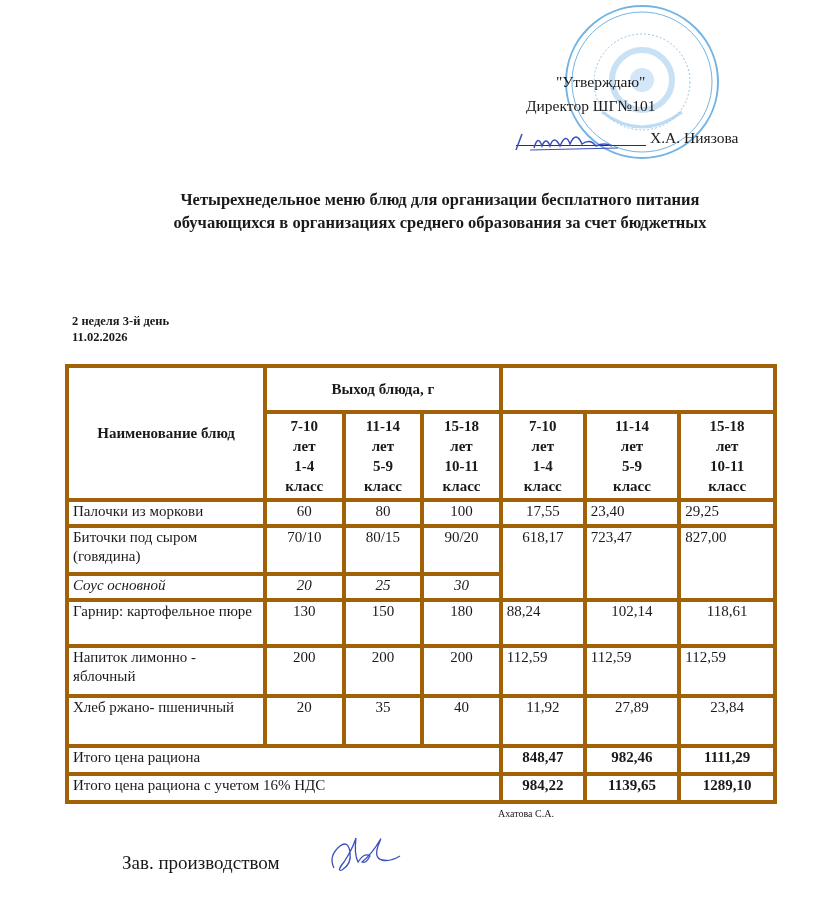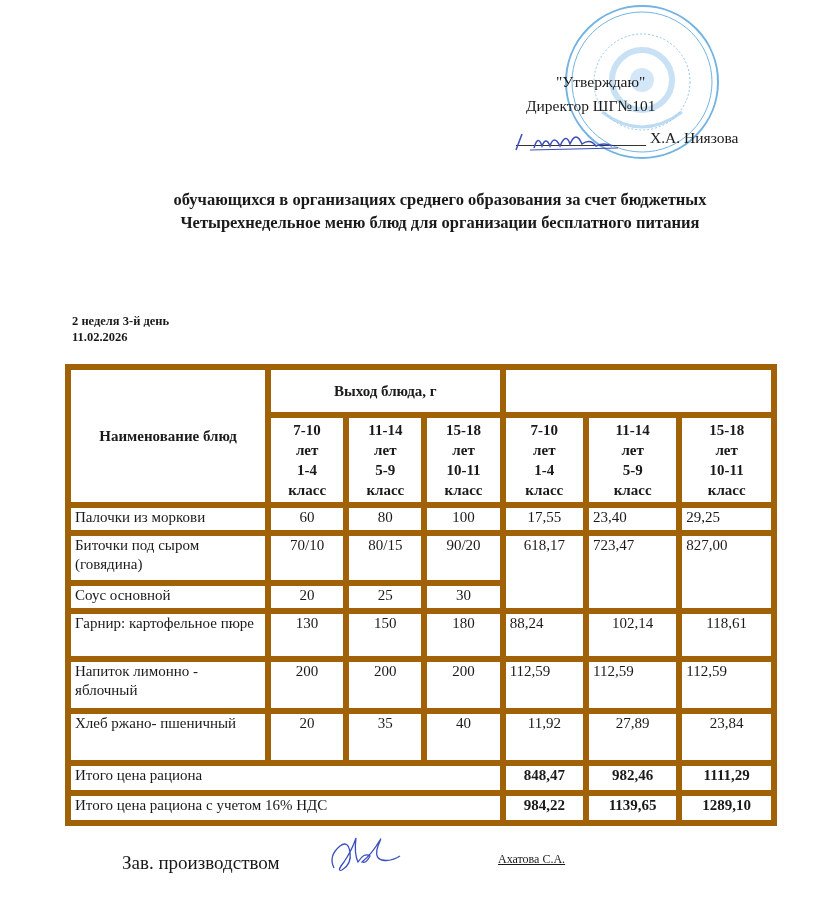--- a/index.html
+++ b/index.html
@@ -15,40 +15,40 @@
   .sig1 { position: absolute; left: 512px; top: 124px; width: 110px; height: 30px; }
 
   .title { position: absolute; left: 100px; top: 188px; width: 680px; text-align: center;
            font-weight: bold; font-size: 16.5px; line-height: 23px; }
   .title span { display: block; white-space: pre; }
 
   .dayinfo { position: absolute; left: 72px; top: 313px; font-weight: bold; font-size: 12.5px; line-height: 16px; }
 
   table.menu { position: absolute; left: 65px; top: 364px; width: 712px; border-collapse: collapse;
                font-size: 15px; line-height: 19px; }
-  table.menu td, table.menu th { border: 6px solid #a16207; padding: 0 4px; vertical-align: top; }
+  table.menu td, table.menu th { border: 4px solid #a16207; padding: 0 4px; vertical-align: top; }
   table.menu th { font-weight: bold; text-align: center; vertical-align: middle; }
   th.name-h { width: 186px; }
   th.group-h { height: 42px; }
   th.age { height: 84px; line-height: 20px; padding-top: 2px; }
   td.name { text-align: left; }
   td.num { text-align: center; border-radius: 11px; }
   td.price { text-align: left; }
   td.bold { font-weight: bold; text-align: center; }
   tr.r1 td { height: 22px; }
   tr.r2 td { height: 44px; }
-  tr.r3 td { height: 22px; }
+  tr.r3 td { height: 22px; font-style: italic; }
   tr.r4 td { height: 42px; }
   tr.r5 td { height: 46px; }
   tr.r6 td { height: 46px; }
   tr.r7 td, tr.r8 td { height: 24px; }
   td.bottom { vertical-align: bottom; }
 
   .footer-role { position: absolute; left: 122px; top: 852px; font-size: 19px; }
-  .footer-name { position: absolute; left: 498px; top: 852px; font-size: 12px; text-decoration: underline; }
+  .footer-name { position: absolute; left: 498px; top: 808px; font-size: 10px; }
   .sig2 { position: absolute; left: 326px; top: 832px; width: 80px; height: 44px; }
 </style>
 </head>
 <body>
 
 <svg class="stamp" viewBox="0 0 160 160">
   <circle cx="80" cy="80" r="76" fill="none" stroke="#5aa6dd" stroke-width="2"></circle>
   <circle cx="80" cy="80" r="70" fill="none" stroke="#5aa6dd" stroke-width="1"></circle>
   <circle cx="80" cy="80" r="48" fill="none" stroke="#7db9e6" stroke-width="1" stroke-dasharray="2 2"></circle>
   <circle cx="80" cy="78" r="30" fill="none" stroke="#7db9e6" stroke-width="6" opacity="0.5"></circle>
@@ -62,22 +62,22 @@
   <div class="l3">Х.А. Ниязова</div>
 </div>
 <div class="sig-line"></div>
 <svg class="sig1" viewBox="0 0 110 30">
   <path d="M4 26 L10 10" stroke="#3b4fbf" stroke-width="1.5" fill="none"></path>
   <path d="M22 24 Q26 10 30 22 Q34 12 38 22 Q42 10 48 22 Q54 8 58 20 Q64 6 70 20 Q78 14 84 22 Q92 18 100 22" stroke="#3b4fbf" stroke-width="1.5" fill="none"></path>
   <path d="M18 26 L106 24" stroke="#3b4fbf" stroke-width="1.2" fill="none"></path>
 </svg>
 
 <div class="title">
+  <span>Четырехнедельное меню блюд для организации бесплатного питания</span>
   <span>обучающихся в организациях среднего образования за счет бюджетных</span>
-  <span>Четырехнедельное меню блюд для организации бесплатного питания</span>
 </div>
 
 <div class="dayinfo">
   <div>2 неделя 3-й день</div>
   <div>11.02.2026</div>
 </div>
 
 <table class="menu">
   <tbody>
       <tr>

